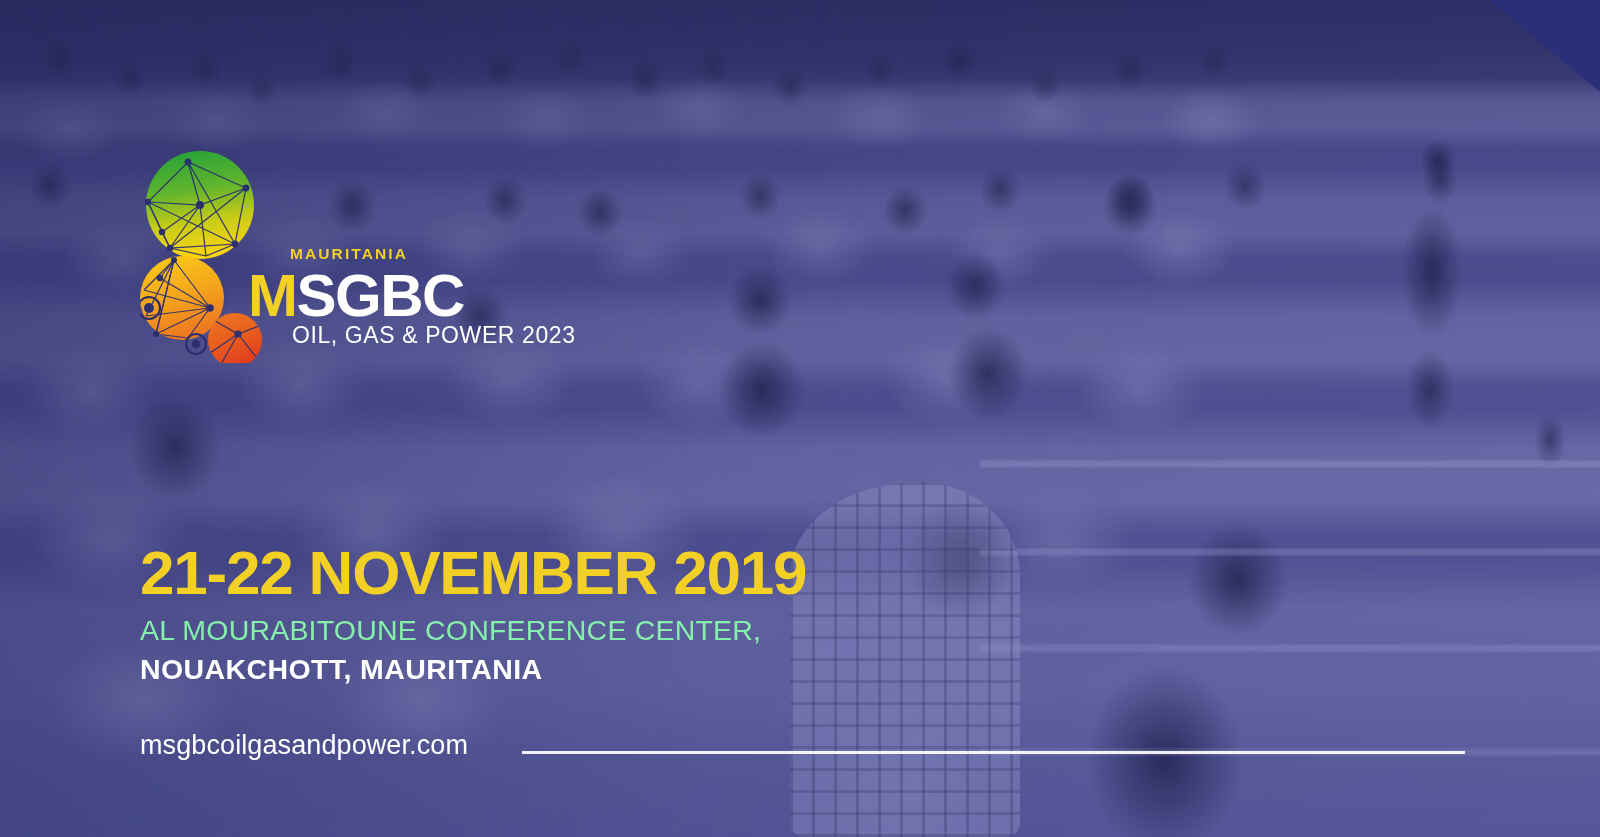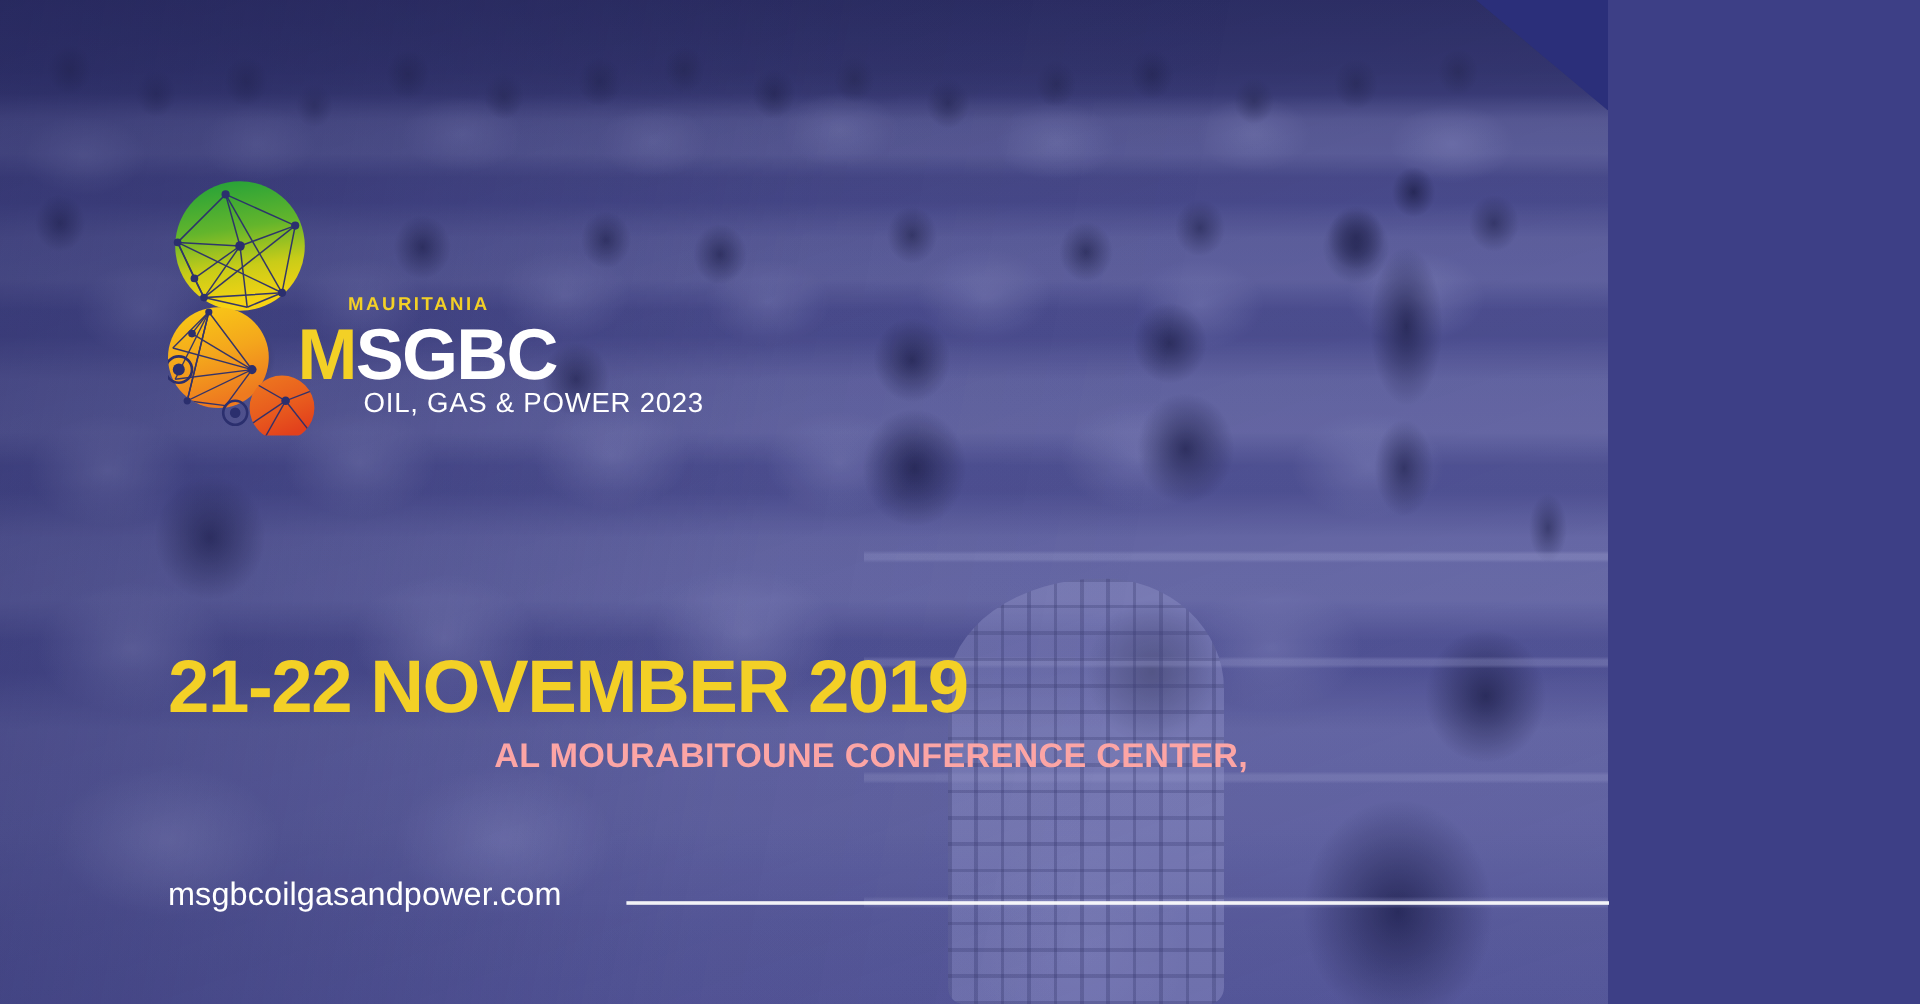--- a/index.html
+++ b/index.html
@@ -6,21 +6,21 @@
   html, body {
     width:1600px; height:837px;
     background:#3d3f86;
     font-family:"Liberation Sans", sans-serif;
     overflow:hidden;
   }
 
   
   .stage {
     position:relative;
-    width:1340px; height:837px;
+    width:1600px; height:837px;
     overflow:hidden;
     background:#4a4c92;
   }
 
   
   .photo-layer {
     position:absolute; inset:0;
     overflow:hidden;
   }
   .photo-base {
@@ -246,41 +246,39 @@
     white-space:nowrap;
   }
   .logo-word .m { color:#f3d026; }
   .logo-sub {
     position:absolute; left:152px; top:176px;
     font-size:23px; font-weight:400;
     letter-spacing:0.6px;
     color:#ffffff;
     line-height:1;
     white-space:nowrap;
-    margin-left:11px;
   }
 
   
   .details { position:absolute; left:140px; top:540px; width:900px; }
 
   .event-date {
     font-size:62px; font-weight:bold;
     letter-spacing:-1.2px;
     color:#f3d026;
     line-height:1.05;
     white-space:nowrap;
   }
   .event-venue {
     margin-top:8px;
-    font-size:28.5px; font-weight:700;
+    font-size:28.5px; font-weight:400;
     letter-spacing:0.2px;
-    color:#fca5a5;
+    color:#86efac;
     line-height:1.2;
     white-space:nowrap;
-    text-align:right;
   }
   .event-city {
     margin-top:5px;
     font-size:28.5px; font-weight:bold;
     letter-spacing:0.4px;
     color:#ffffff;
     line-height:1.2;
     white-space:nowrap;
   }
 
@@ -431,20 +429,21 @@
     <div class="logo-word">
       <span class="m">M</span><span>SGBC</span>
     </div>
 
     <div class="logo-sub">OIL, GAS &amp; POWER 2023</div>
   </div>
 
   <div class="details">
     <div class="event-date">21-22 NOVEMBER 2019</div>
     <div class="event-venue">AL MOURABITOUNE CONFERENCE CENTER,</div>
+    <div class="event-city">NOUAKCHOTT, MAURITANIA</div>
   </div>
 
   <div class="footer">
     <div class="site-url">msgbcoilgasandpower.com</div>
     <div class="footer-rule"></div>
   </div>
 
 </div>
 
 </body></html>

